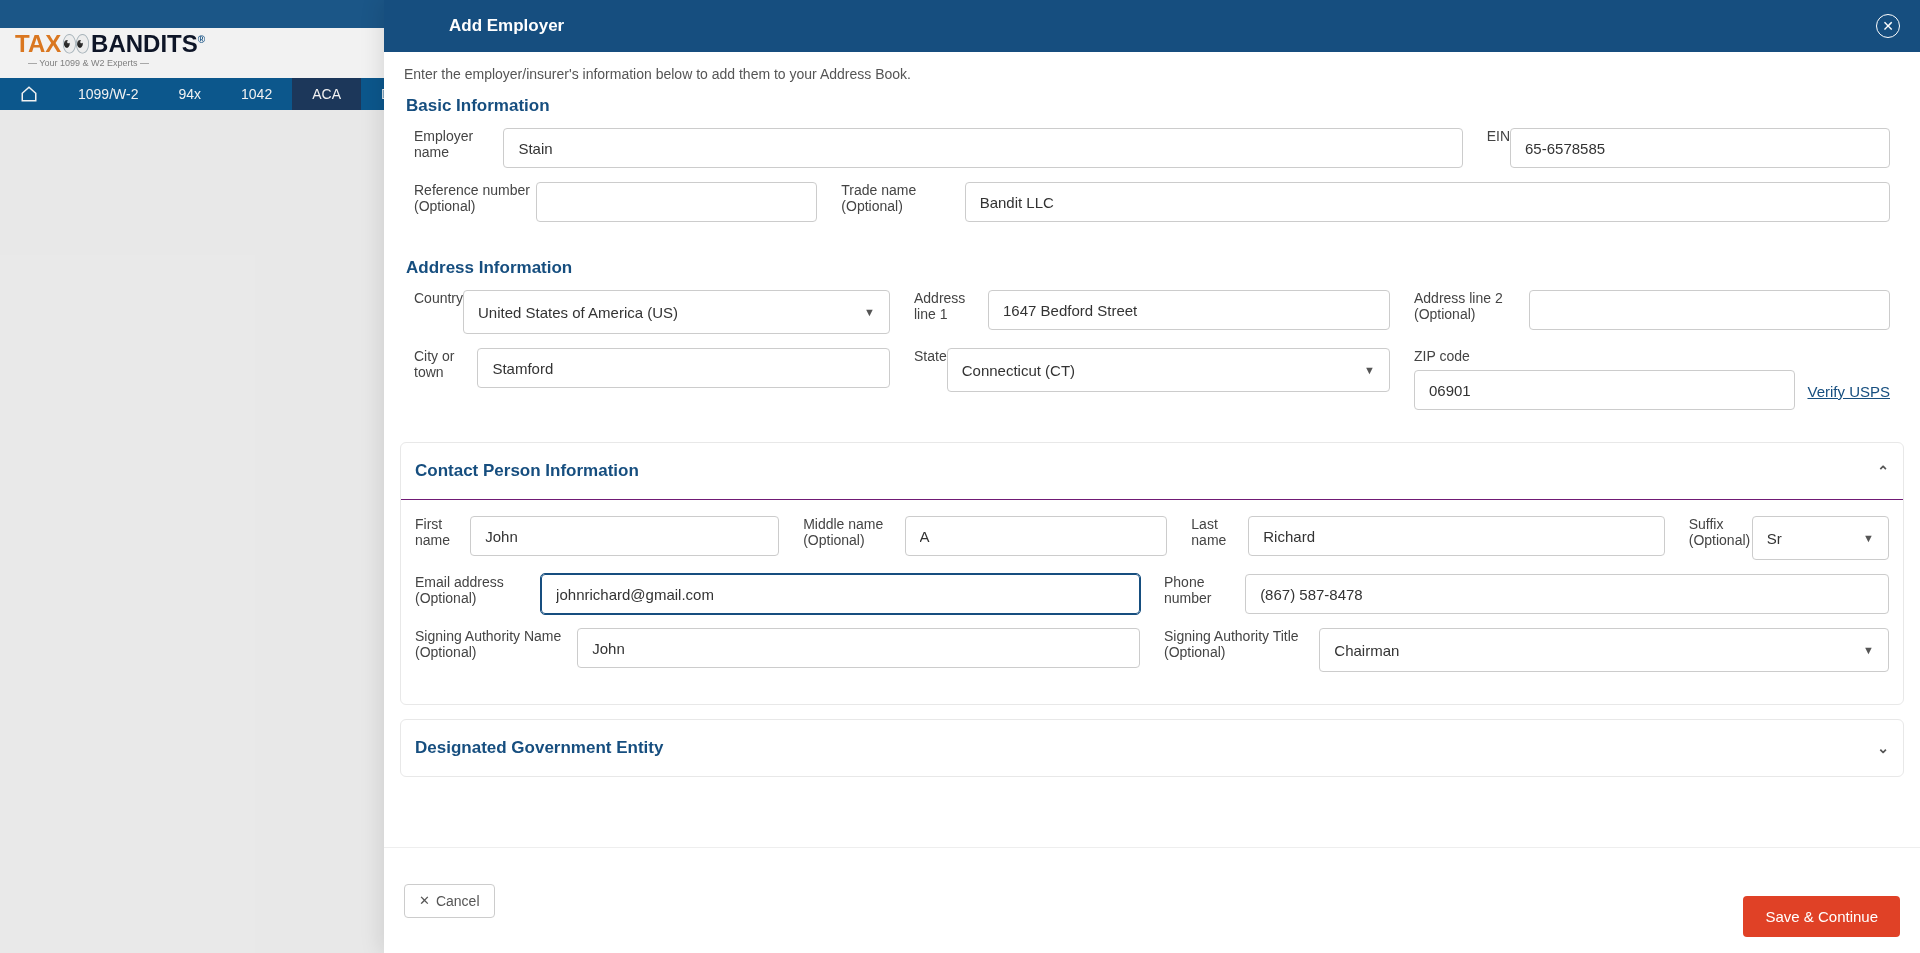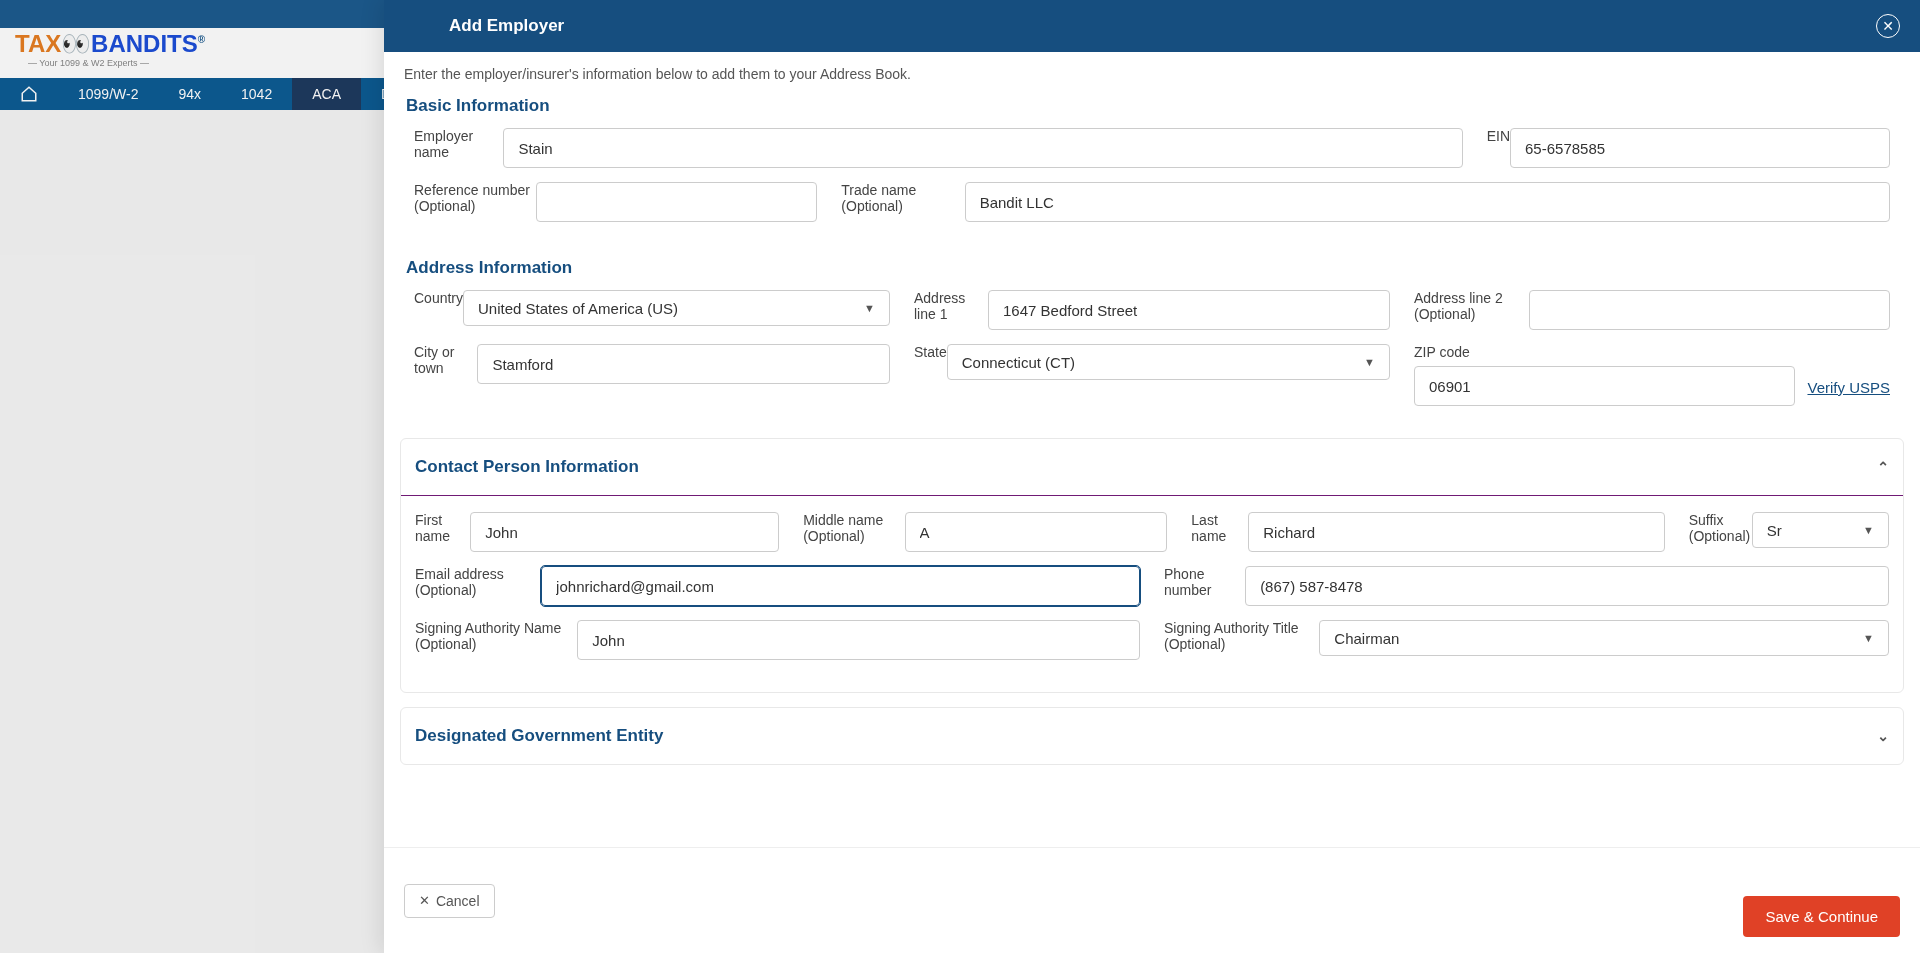--- a/index.html
+++ b/index.html
@@ -29,42 +29,42 @@
     .section-title.collapsible { display: flex; justify-content: space-between; align-items: center; cursor: pointer; padding: 18px 14px; }
     .section-block { border: 1px solid #e8e8e8; border-radius: 6px; padding: 0; margin-bottom: 14px; }
     .chevron { font-size: 14px; color: #555; }
     
     .form-grid { padding: 4px 14px 18px; }
     .form-row { display: flex; gap: 24px; margin-bottom: 14px; }
     .form-group { flex: 1; display: flex; }
     .form-label { font-size: 14px; color: #444; margin-bottom: 6px; }
     .form-input { height: 40px; border: 1px solid #ccc; border-radius: 4px; padding: 0 14px; font-size: 15px; color: #333; width: 100%; }
     .form-input.focused { border-color: #164e7f; outline: 1px solid #164e7f; }
-    .form-select { height: 36px; border: 1px solid #ccc; border-radius: 4px; padding: 9px 14px; font-size: 15px; color: #333; width: 100%; background: #fff; position: relative; display: flex; align-items: center; justify-content: space-between; cursor: pointer; }
+    .form-select { height: 44px; border: 1px solid #ccc; border-radius: 4px; padding: 9px 14px; font-size: 15px; color: #333; width: 100%; background: #fff; position: relative; display: flex; align-items: center; justify-content: space-between; cursor: pointer; }
     .caret { font-size: 11px; color: #555; }
     
     .verify-link { color: #164e7f; text-decoration: underline; font-size: 15px; cursor: pointer; align-self: flex-end; padding-bottom: 10px; white-space: nowrap; }
     .zip-row { display: flex; gap: 12px; align-items: flex-end; justify-content: flex-end; }
     
     .modal-footer { border-top: 1px solid #eee; padding: 16px 20px; display: flex; justify-content: space-between; align-items: center; }
     .btn-cancel { border: 1px solid #ccc; background: #fff; border-radius: 4px; padding: 8px 14px; font-size: 14px; cursor: pointer; display: flex; align-items: center; gap: 6px; color: #555; }
     .btn-save { background: #e04126; color: #fff; border: none; border-radius: 4px; padding: 12px 22px; font-size: 15px; font-weight: 500; cursor: pointer; margin-top: 32px; }
     .x-icon { font-size: 13px; }
     
     .fg-basic-name { flex: 2.6; }
     .fg-basic-ein { flex: 1; }
     .fg-suffix { flex: 0.55; }
   </style>
 </head>
 <body>
 
 <div class="bg-header"></div>
 <div class="bg-logo-area"></div>
 <div class="bg-logo">
-  <span>TAX</span><span style="color:#e67e22">👀</span><span style="color:#1d4ed8">BANDITS</span><sup style="font-size:10px">®</sup>
+  <span>TAX</span><span style="color:#e67e22">👀</span><span style="color:#0f172a">BANDITS</span><sup style="font-size:10px">®</sup>
 </div>
 <div class="bg-logo-sub">— Your 1099 &amp; W2 Experts —</div>
 <div class="bg-nav">
   <div class="bg-nav-item">
     <svg class="bg-nav-icon" viewBox="0 0 24 24" fill="none" stroke="#fff" stroke-width="2">
         <path d="M3 11 L12 3 L21 11 V21 H3 Z"></path>
       </svg>
   </div>
   <div class="bg-nav-item">1099/W-2</div>
   <div class="bg-nav-item">94x</div>

